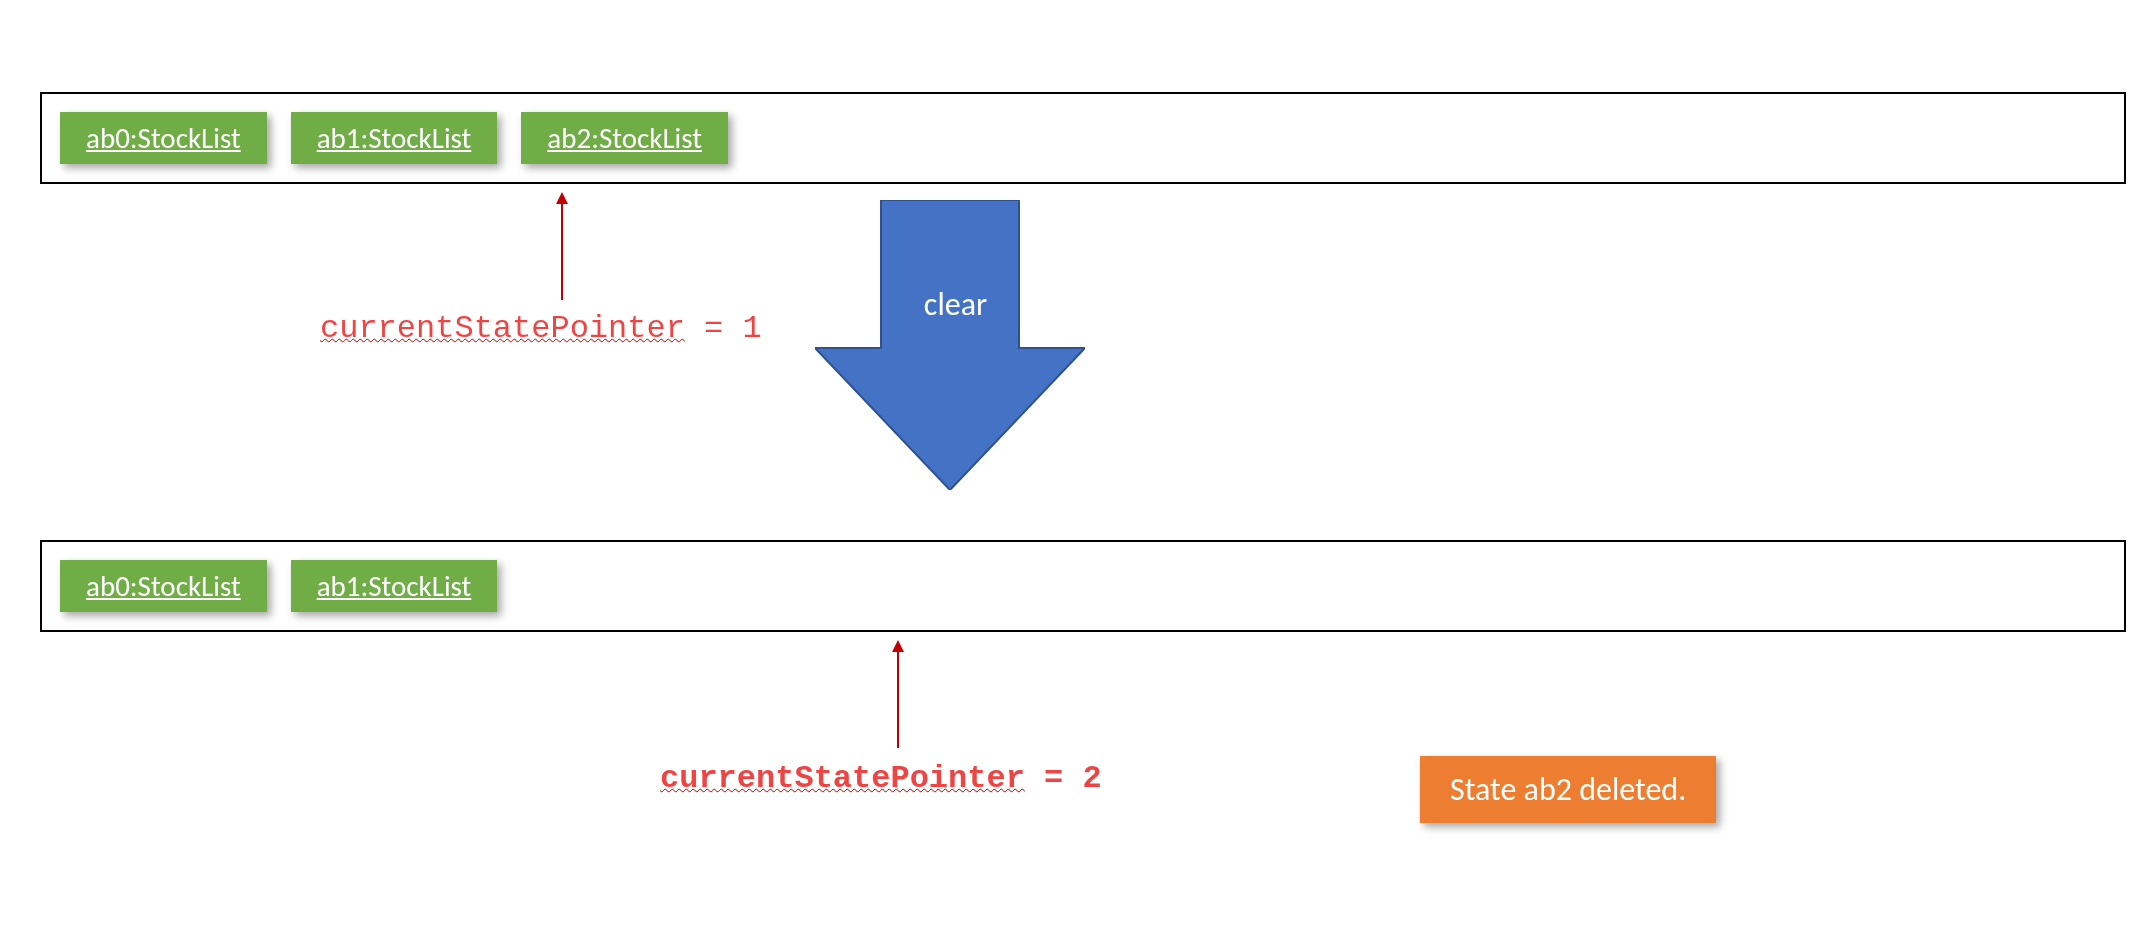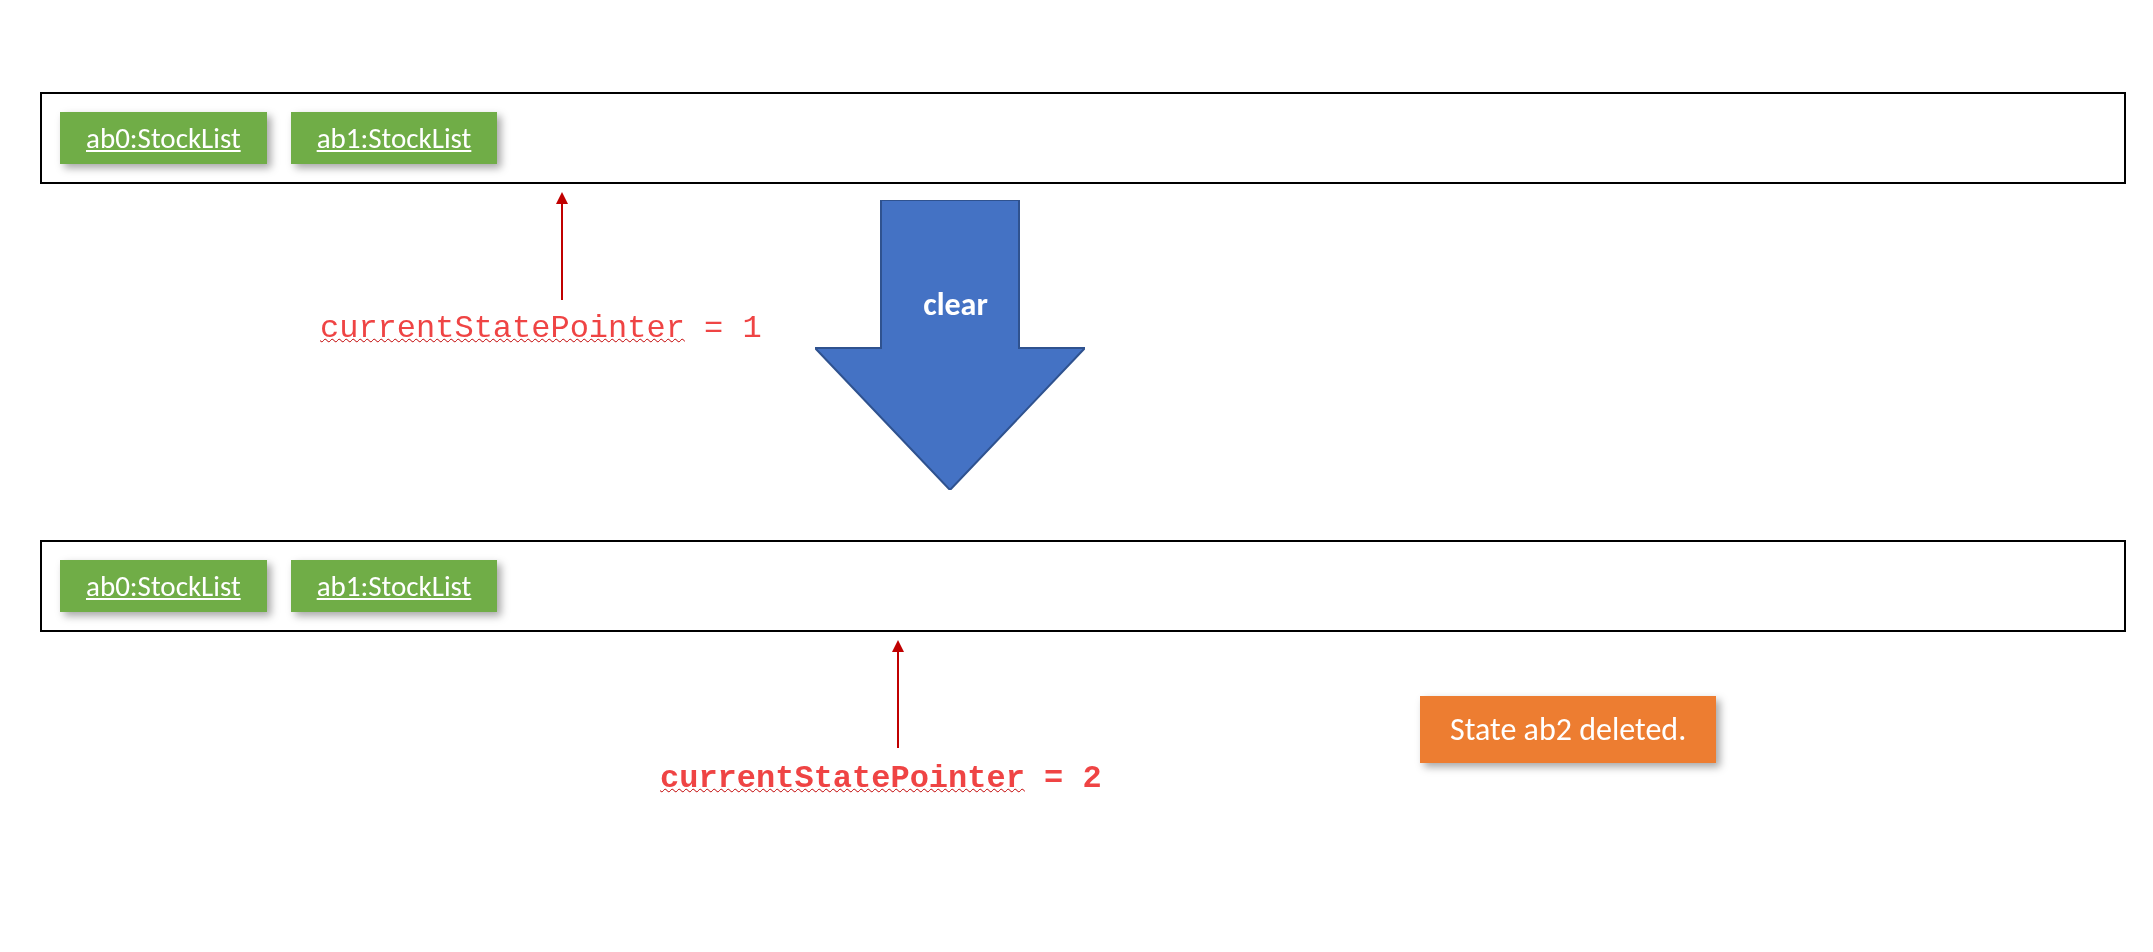--- a/index.html
+++ b/index.html
@@ -70,56 +70,59 @@
 </head>
 <body>
 
 <div class="state-container" style="left:40px; top:92px; width:2086px; height:92px;">
   <div class="state-box">
     <span>ab0:StockList</span>
   </div>
   <div class="state-box">
     <span>ab1:StockList</span>
   </div>
+  <div class="state-box">
+    <span>ab2:StockList</span>
+  </div>
 </div>
 
 <svg class="pointer-arrow" style="left:552px; top:192px; width:20px; height:110px;" viewBox="0 0 20 110">
   <defs>
     <marker id="arrowhead-red" markerWidth="10" markerHeight="10" refX="5" refY="2" orient="auto">
       <polygon points="0 0, 10 0, 5 8" fill="#C00000" transform="rotate(180 5 4)"></polygon>
     </marker>
   </defs>
   <line x1="10" y1="108" x2="10" y2="8" stroke="#C00000" stroke-width="2"></line>
   <polygon points="4,12 16,12 10,0" fill="#C00000"></polygon>
 </svg>
 
 <div class="pointer-label" style="left:320px; top:310px;">
   <span class="underlined">currentStatePointer</span>
   <span>= 1</span>
 </div>
 
 <svg class="big-arrow" style="left:815px; top:200px; width:270px; height:290px;" viewBox="0 0 270 290">
   <polygon points="66,0 204,0 204,148 270,148 135,290 0,148 66,148" fill="#4472C4" stroke="#2F528F" stroke-width="2"></polygon>
 </svg>
-<div class="big-arrow-label" style="left:880px; top:285px; width:151px;font-weight:bold;">clear</div>
+<div class="big-arrow-label" style="left:880px; top:285px; width:151px;">clear</div>
 
 <div class="state-container" style="left:40px; top:540px; width:2086px; height:92px;">
   <div class="state-box">
     <span>ab0:StockList</span>
   </div>
   <div class="state-box">
     <span>ab1:StockList</span>
   </div>
 </div>
 
 <svg class="pointer-arrow" style="left:888px; top:640px; width:20px; height:110px;" viewBox="0 0 20 110">
   <line x1="10" y1="108" x2="10" y2="8" stroke="#C00000" stroke-width="2"></line>
   <polygon points="4,12 16,12 10,0" fill="#C00000"></polygon>
 </svg>
 
 <div class="pointer-label" style="left:660px; top:760px;font-weight:bold;">
   <span class="underlined">currentStatePointer</span>
   <span>= 2</span>
 </div>
 
-<div class="deleted-badge" style="left:1420px; top:696px;">
+<div class="deleted-badge" style="left:1420px; top:756px;">
   <span>State ab2 deleted.</span>
 </div>
 
 </body></html>

